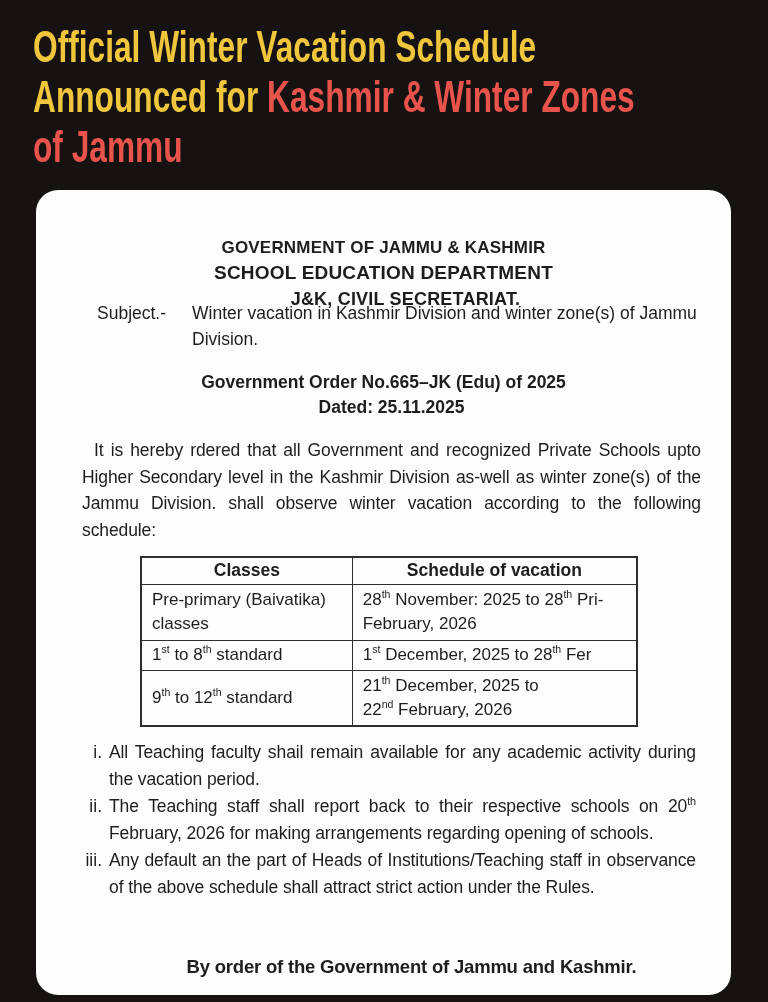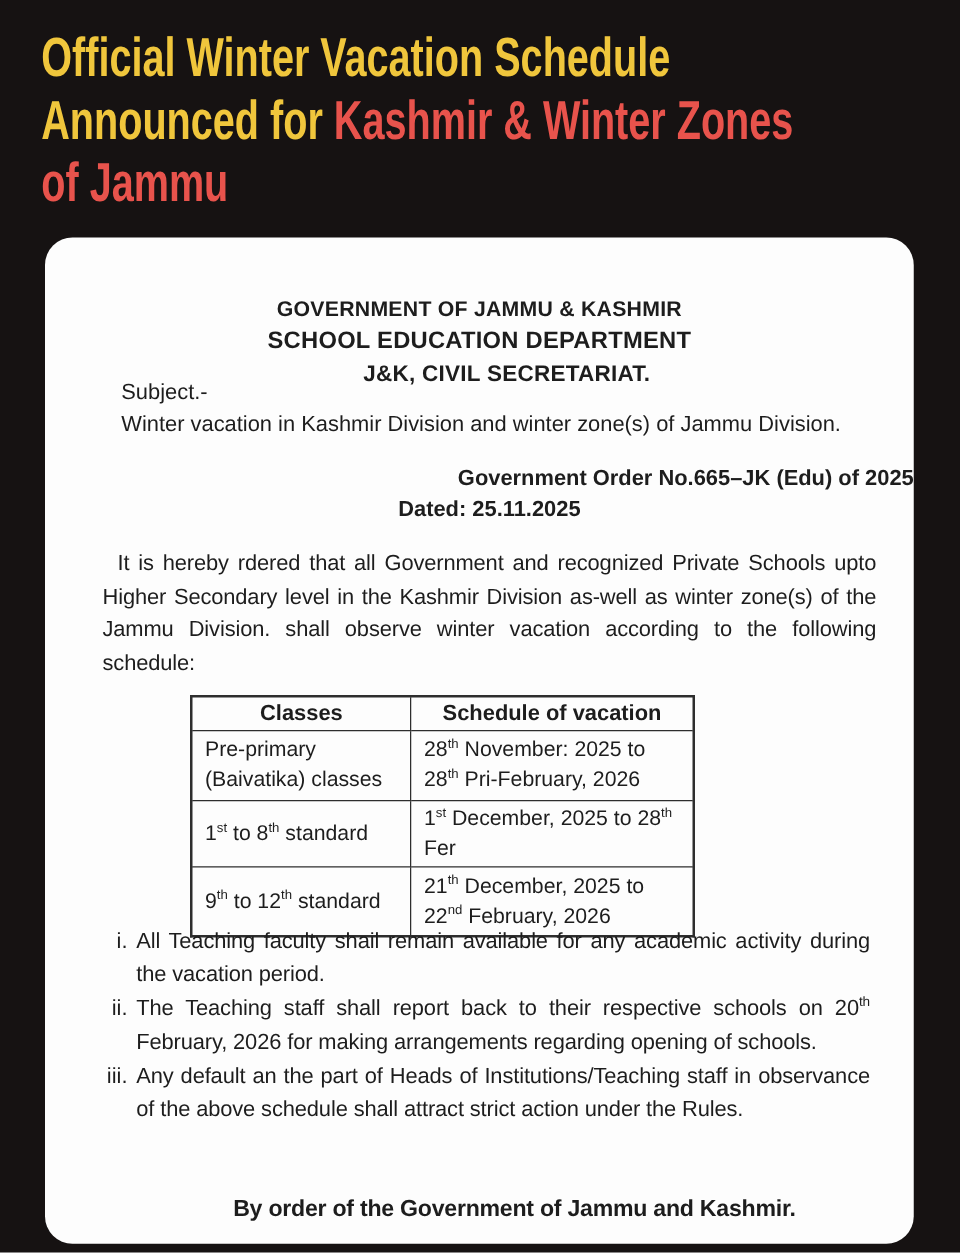--- a/index.html
+++ b/index.html
@@ -25,34 +25,34 @@
   .hl-red{color:var(--headline_red);}
   
   .card{
     position:absolute; left:36px; top:190px; width:695px; height:805px;
     background:var(--paper); border-radius:22px;
   }
   .org{position:absolute; top:14px; left:0; width:100%; text-align:center; font-weight:bold;}
   .org-line1{font-size:17px; letter-spacing:0.2px; line-height:25px;margin-top:31px;}
   .org-line2{font-size:19px; letter-spacing:0.2px; line-height:26px;}
   .org-line3{font-size:18px; letter-spacing:0.2px; line-height:26px;padding-left:44px;}
-  .subject{position:absolute; top:110px; left:61px; width:606px; display:flex; font-size:17.5px; line-height:26px;flex-direction:column;}
+  .subject{position:absolute; top:110px; left:61px; width:606px; display:flex; font-size:17.5px; line-height:26px;}
   .subject-label{flex:none; width:95px;}
   .subject-text{flex:1;}
   .order{position:absolute; top:180px; left:0; width:100%; text-align:center; font-weight:bold;}
-  .order-no{font-size:17.5px; line-height:25px;text-align:right;}
+  .order-no{font-size:17.5px; line-height:25px;}
   .order-date{font-size:17.5px; line-height:25px;padding-left:16px;}
   .body-par{
     position:absolute; top:247px; left:46px; width:619px;
     font-size:17.5px; line-height:26.5px; text-align:justify; text-indent:12px;
     letter-spacing:-0.1px;
   }
   
   .sched-table{
-    position:absolute; top:366px; left:116px; width:404px;
+    position:absolute; top:366px; left:104px; width:498px;
     border-collapse:collapse; font-size:17px;padding-left:16px;
   }
   .sched-table th,.sched-table td{
     border:1.6px solid var(--table_border); padding:2px 10px; vertical-align:middle;
   }
   .sched-table{border:2px solid var(--table_border);}
   .sched-table th{font-weight:bold; text-align:center; height:27px; font-size:17.5px;}
   .col-class{width:212px;}
   .col-sched{width:286px;}
   .row-tall td{height:56px; line-height:24px;}

